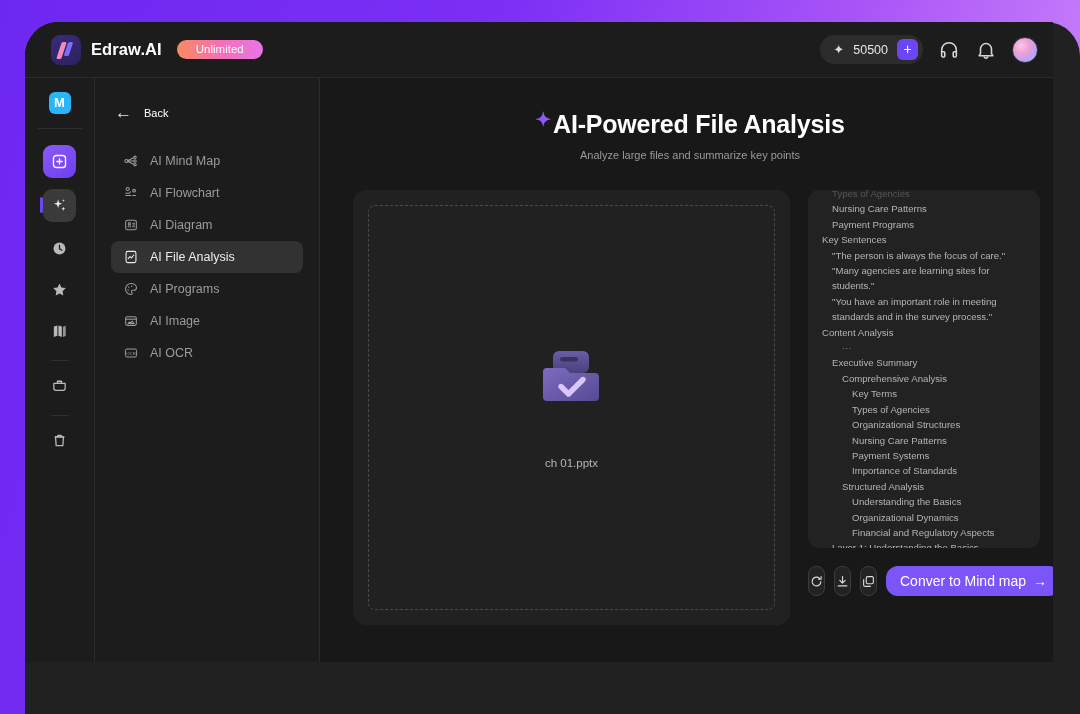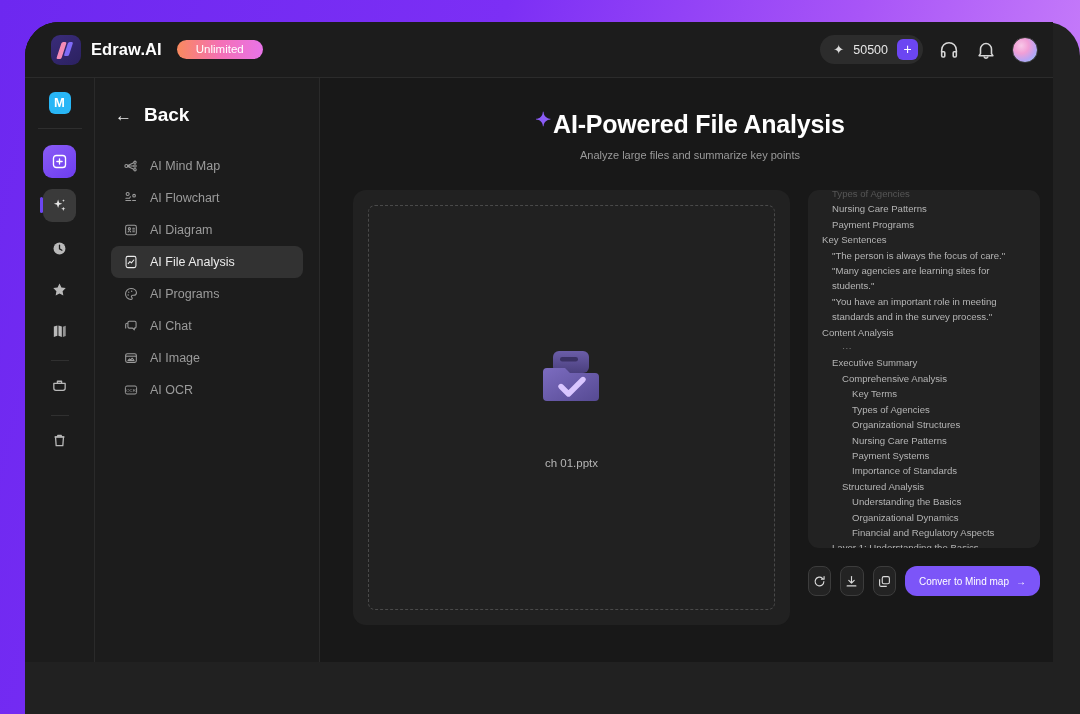--- a/index.html
+++ b/index.html
@@ -102,21 +102,21 @@
   .rail-minisep { width: 18px; height: 1px; background: #303030; margin: 4px 0 9px; }
 
   
   .nav {
     position: absolute; left: 70px; top: 56px; width: 225px; height: 584px;
     background: #1c1c1c; padding: 26px 16px 0 16px;
     border-right: 1px solid #2a2a2a;
   }
   .back { display: flex; align-items: center; gap: 12px; color: #fff; padding-left: 4px; }
   .back-arrow { font-size: 17px; line-height: 1; color: #e9e9e9; }
-  .back-label { font-size: 19px; font-weight: bold; text-align: center; }
+  .back-label { font-size: 11px; font-weight: normal; text-align: center; }
   .nav-list { margin-top: 24px; }
   .nav-item {
     display: flex; align-items: center; gap: 11px;
     height: 32px; padding: 0 12px; border-radius: 8px; margin-bottom: 0;
     color: #9b9b9b; font-size: 12.5px;
   }
   .nav-item + .nav-item { margin-top: 0; }
   .nav-item.active { background: #323232; color: #ececec; }
   .nav-ico { width: 16px; height: 16px; flex: 0 0 16px; }
   .nav-ico svg { width: 100%; height: 100%; display: block; }
@@ -171,21 +171,21 @@
 
   .actions { display: flex; align-items: center; gap: 9px; margin-top: 18px; }
   .act-btn {
     width: 30px; height: 30px; border-radius: 8px;
     border: 1px solid #3c3c3c; background: #232323;
     display: flex; align-items: center; justify-content: center; color: #dadada;
   }
   .act-btn svg { width: 15px; height: 15px; display: block; }
   .convert-btn {
     height: 30px; padding: 0 14px; border-radius: 12px;
-    background: #7c55f8; color: #fff; font-size: 10px;
+    background: #7c55f8; color: #fff; font-size: 14px;
     display: flex; align-items: center; gap: 7px; white-space: nowrap;
   }
 </style>
 </head>
 <body>
 
 <div class="desk-plate"></div>
 
 <div class="app-window">
   <div class="app-inner">
@@ -342,29 +342,20 @@
             <svg viewBox="0 0 24 24" fill="none" stroke="currentColor" stroke-width="1.6">
               <path d="M12 3.8a8.2 8.2 0 1 0 0 16.4c1.3 0 1.9-.8 1.9-1.7 0-1.5-1.3-1.6-1.3-2.8 0-1 .9-1.7 2.1-1.7h1.6A4.1 4.1 0 0 0 20.2 10C20 6.5 16.4 3.8 12 3.8z"></path>
               <circle cx="8.6" cy="9.2" r="1.05" fill="currentColor" stroke="none"></circle>
               <circle cx="13" cy="7.9" r="1.05" fill="currentColor" stroke="none"></circle>
               <circle cx="7.7" cy="13.6" r="1.05" fill="currentColor" stroke="none"></circle>
             </svg>
           </span>
           <span>AI Programs</span>
         </div>
 
-        <div class="nav-item">
-          <span class="nav-ico">
-            <svg viewBox="0 0 24 24" fill="none" stroke="currentColor" stroke-width="1.6" stroke-linejoin="round">
-              <path d="M9.4 5h8.2a2 2 0 0 1 2 2v6.2a2 2 0 0 1-2 2h-.6v2.6l-2.6-2.6H9.4a2 2 0 0 1-2-2V7a2 2 0 0 1 2-2z"></path>
-              <path d="M7.4 8H6a2 2 0 0 0-2 2v5.6"></path>
-            </svg>
-          </span>
-          <span>AI Chat</span>
-        </div>
 
         <div class="nav-item">
           <span class="nav-ico">
             <svg viewBox="0 0 24 24" fill="none" stroke="currentColor" stroke-width="1.6" stroke-linejoin="round">
               <rect x="4" y="5.6" width="16" height="13" rx="2.4"></rect>
                 <path d="M4 9.3h16"></path>
               <path d="M7.4 15.8l2.4-2.6 1.8 1.7 2.2-2.6 2.8 3.5z"></path>
             </svg>
           </span>
           <span>AI Image</span>

